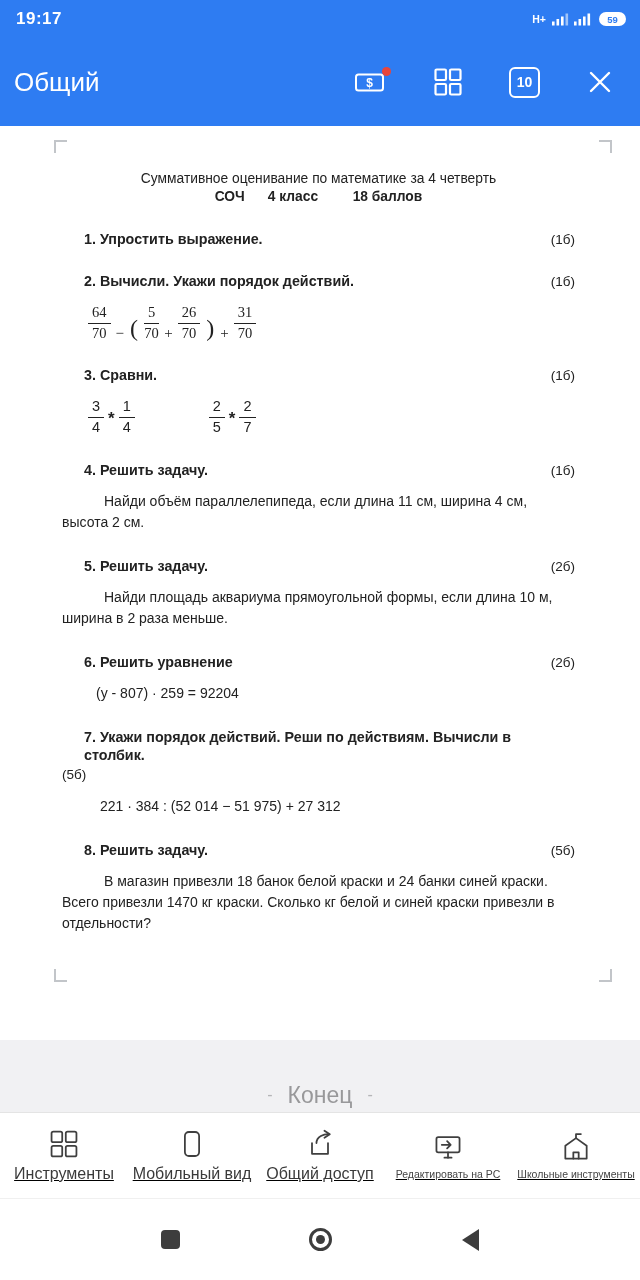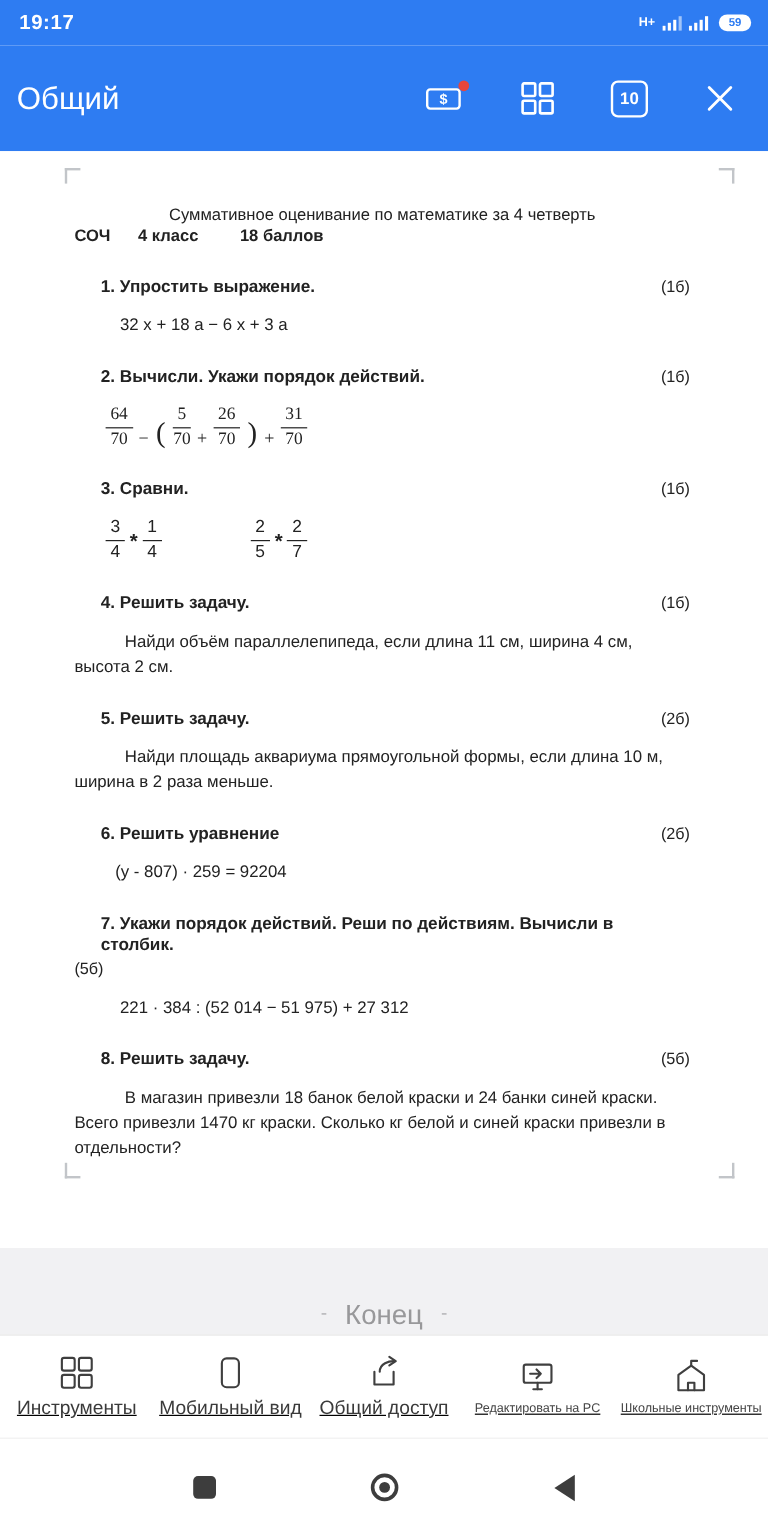--- a/index.html
+++ b/index.html
@@ -32,21 +32,21 @@
   
   .doc { height:914px; background:#fff; position:relative; overflow:hidden; }
   .corner { position:absolute; width:13px; height:13px; border:0 solid #c2c5c9; }
   .corner.tl { left:54px; top:14px;  border-left-width:2px; border-top-width:2px; }
   .corner.tr { right:28px; top:14px; border-right-width:2px; border-top-width:2px; }
   .corner.bl { left:54px; bottom:58px;  border-left-width:2px; border-bottom-width:2px; }
   .corner.br { right:28px; bottom:58px; border-right-width:2px; border-bottom-width:2px; }
 
   .page-content { padding:44px 65px 0 62px; color:#222; font-size:14px; }
   .doc-title { text-align:center; font-size:13.8px; line-height:18px; }
-  .doc-subtitle { text-align:left; font-size:13.8px; font-weight:bold; line-height:18px; white-space:pre; }
+  .doc-subtitle { text-align:center; font-size:13.8px; font-weight:bold; line-height:18px; white-space:pre; }
 
   .task { margin-top:24px; }
   .task-header { display:flex; align-items:baseline; margin-left:22px; }
   .task-label { font-weight:bold; font-size:14.3px; line-height:18px; }
   .task-points { margin-left:auto; font-size:13.5px; }
   .task-body { margin-top:12px; font-size:14px; line-height:21px; }
   .ml38 { margin-left:38px; }
   .ml34 { margin-left:34px; }
   .indent { text-indent:42px; }
   .t7-points { margin-top:2px; font-size:13.5px; line-height:18px; }
@@ -152,21 +152,20 @@
 
     <div class="page-content">
       <div class="doc-title">Суммативное оценивание по математике  за 4 четверть</div>
       <div class="doc-subtitle">СОЧ      4 класс         18 баллов</div>
 
       <div class="task">
         <div class="task-header">
           <span class="task-label">1.  Упростить выражение.</span>
           <span class="task-points">(1б)</span>
         </div>
-        <div class="task-body ml38">32 х + 18 а − 6 х + 3 а</div>
       </div>
 
       <div class="task">
         <div class="task-header">
           <span class="task-label">2.  Вычисли. Укажи порядок действий.</span>
           <span class="task-points">(1б)</span>
         </div>
         <div class="expr">
           <span class="frac">
               <span class="num">64</span>

